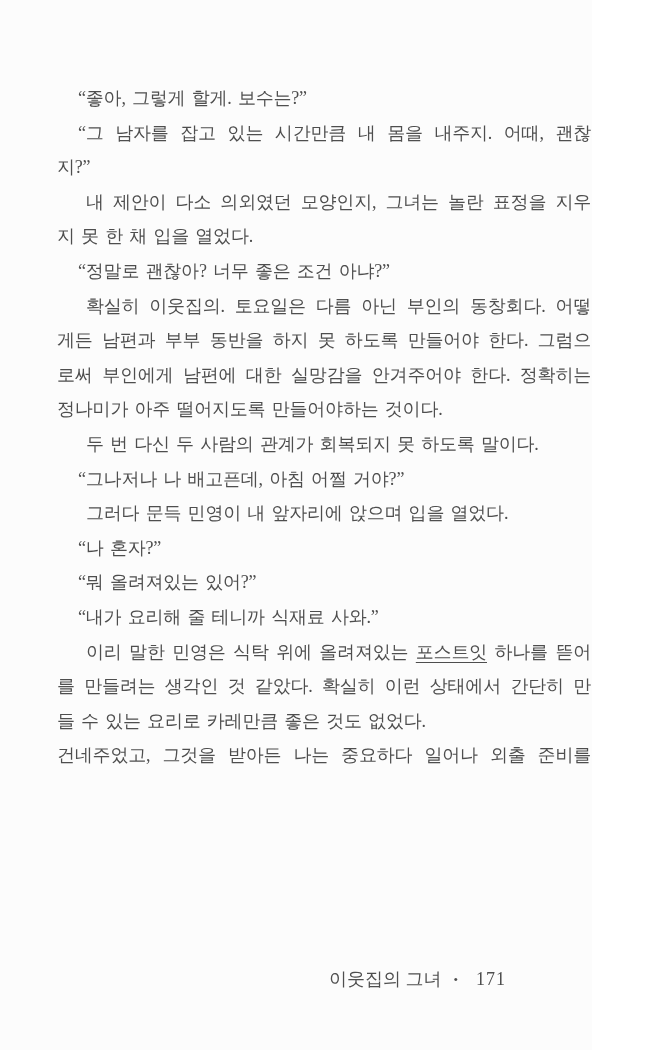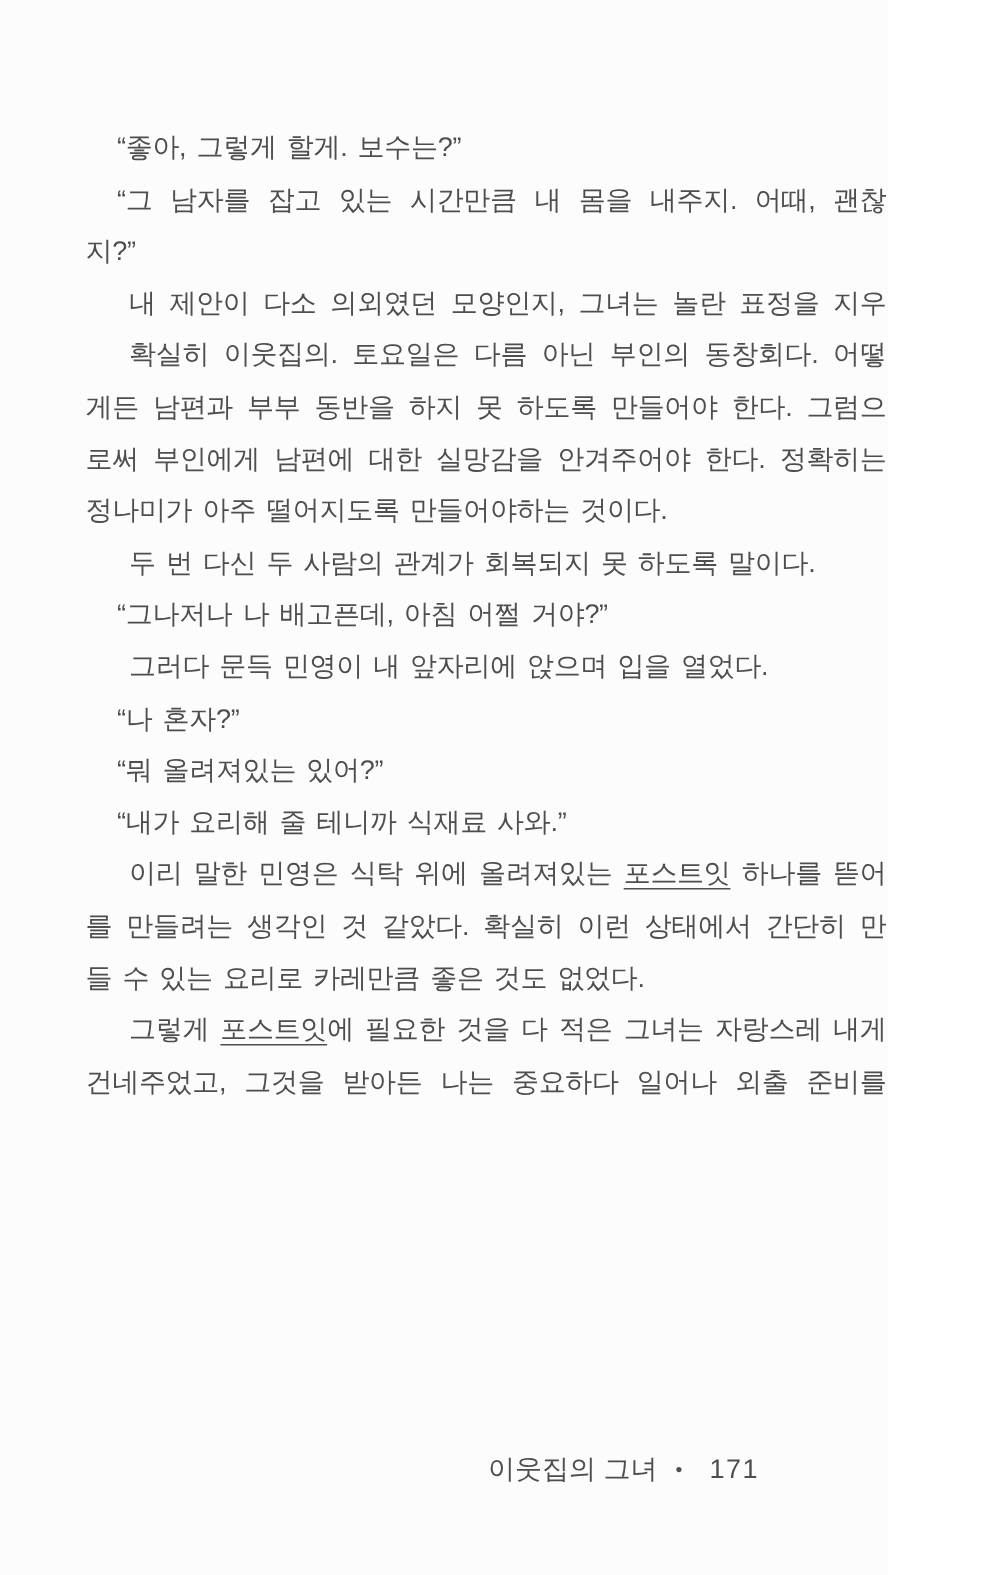--- a/index.html
+++ b/index.html
@@ -5,21 +5,21 @@
   :root{
     --paper:#fcfcfc;
     --ink:#4e4e4e;
   }
   html,body{margin:0;padding:0;background:#ffffff;}
   .page{
     position:relative;
     width:592px;height:1050px;
     background:var(--paper);
     overflow:hidden;
-    font-family:Liberation Sans, sans-serif;
+    font-family:Liberation Serif, serif;
     color:var(--ink);
   }
   .body-text{
     position:absolute;
     left:57px;top:81px;width:534px;
     font-size:18px;
     letter-spacing:-0.2px;
     word-spacing:2px;
   }
   .line{
@@ -68,34 +68,35 @@
 </head>
 <body>
 
 <div class="page">
 
   <div class="body-text">
     <div class="line ind q">“좋아, 그렇게 할게. 보수는?”</div>
     <div class="line ind q just">“그 남자를 잡고 있는 시간만큼 내 몸을 내주지. 어때, 괜찮</div>
     <div class="line">지?”</div>
     <div class="line ind just">내 제안이 다소 의외였던 모양인지, 그녀는 놀란 표정을 지우</div>
+    <div class="line">지 못 한 채 입을 열었다.</div>
+    <div class="line ind q">“정말로 괜찮아? 너무 좋은 조건 아냐?”</div>
     <div class="line ind just">확실히 이웃집의. 토요일은 다름 아닌 부인의 동창회다. 어떻</div>
     <div class="line just">게든 남편과 부부 동반을 하지 못 하도록 만들어야 한다. 그럼으</div>
     <div class="line just">로써 부인에게 남편에 대한 실망감을 안겨주어야 한다. 정확히는</div>
     <div class="line">정나미가 아주 떨어지도록 만들어야하는 것이다.</div>
     <div class="line ind">두 번 다신 두 사람의 관계가 회복되지 못 하도록 말이다.</div>
     <div class="line ind q">“그나저나 나 배고픈데, 아침 어쩔 거야?”</div>
     <div class="line ind">그러다 문득 민영이 내 앞자리에 앉으며 입을 열었다.</div>
     <div class="line ind q">“나 혼자?”</div>
     <div class="line ind q">“뭐 올려져있는 있어?”</div>
     <div class="line ind q">“내가 요리해 줄 테니까 식재료 사와.”</div>
     <div class="line ind just"><span>이리 말한 민영은 식탁 위에 올려져있는 </span><span class="u">포스트잇</span><span> 하나를 뜯어</span></div>
     <div class="line just">를 만들려는 생각인 것 같았다. 확실히 이런 상태에서 간단히 만</div>
     <div class="line">들 수 있는 요리로 카레만큼 좋은 것도 없었다.</div>
-    <div class="line ind just"><span>그렇게 </span><span class="u">포스트잇</span><span>에 필요한 것을 다 적은 그녀는 자랑스레 내게</span></div>
     <div class="line just">건네주었고, 그것을 받아든 나는 중요하다 일어나 외출 준비를</div>
   </div>
 
   <div class="footer">
     <span>이웃집의 그녀</span><span class="dot">•</span><span class="num">171</span>
   </div>
 
   <div class="scan-edge"></div>
 
 </div>

